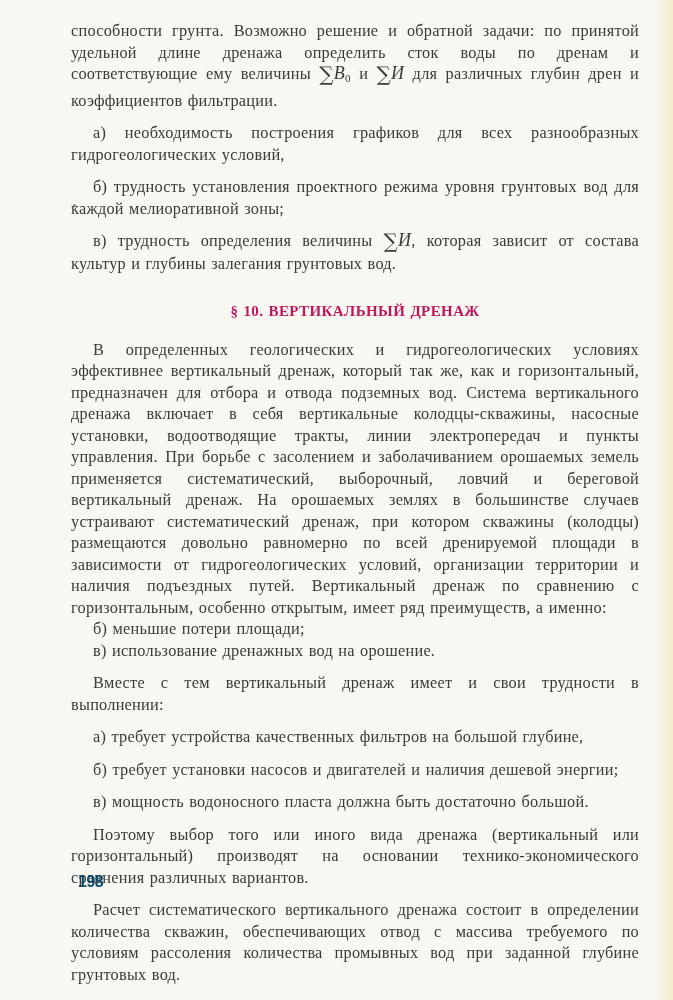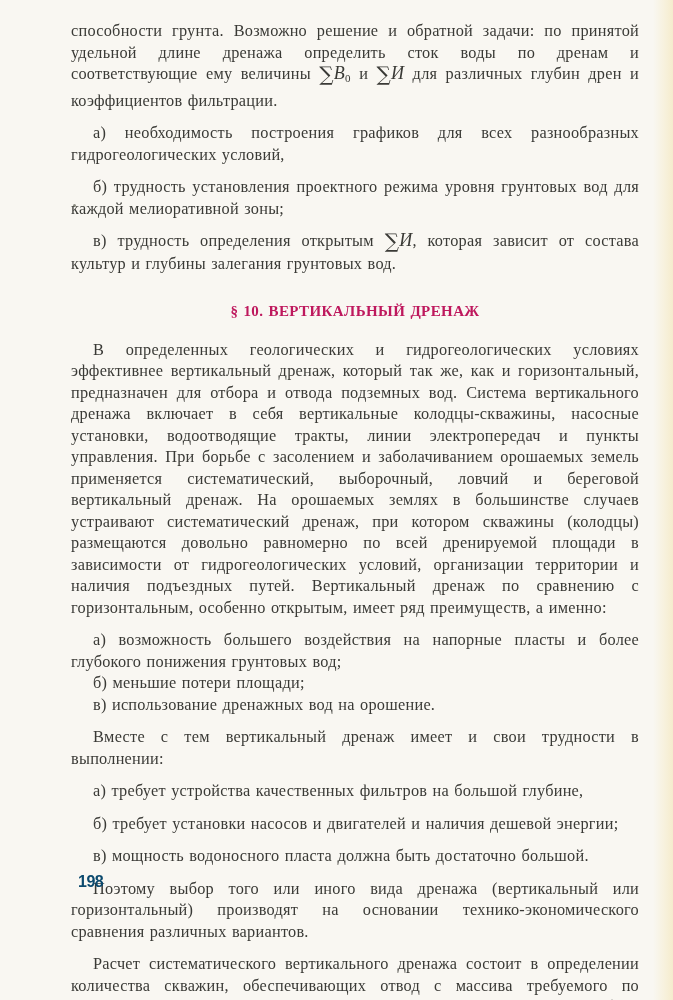--- a/index.html
+++ b/index.html
@@ -88,27 +88,26 @@
 <div class="right-strip"></div>
 <div class="speck" style="left:73px; top:204px;"></div>
 
 <div class="page">
 
   <p class="p"><span>способности грунта. Возможно решение и обратной задачи: по принятой удельной длине дренажа определить сток воды по дренам и соответствующие ему величины </span><span class="sigma">∑</span><span class="var">B</span><span class="sub">0</span><span> и </span><span class="sigma">∑</span><span class="var">И</span><span> для различных глубин дрен и коэффициентов фильтрации.</span></p>
 
 
   <p class="p indent gap-small">а) необходимость построения графиков для всех разнообразных гидрогеологических условий,</p>
   <p class="p indent gap-small">б) трудность установления проектного режима уровня грунтовых вод для каждой мелиоративной зоны;</p>
-  <p class="p indent gap-small"><span>в) трудность определения открытым </span><span class="sigma">∑</span><span class="var">И</span><span>, которая зависит от состава культур и глубины залегания грунтовых вод.</span></p>
+  <p class="p indent gap-small"><span>в) трудность определения величины </span><span class="sigma">∑</span><span class="var">И</span><span>, которая зависит от состава культур и глубины залегания грунтовых вод.</span></p>
 
   <h2 class="heading">§ 10. ВЕРТИКАЛЬНЫЙ ДРЕНАЖ</h2>
 
   <p class="p indent">В определенных геологических и гидрогеологических условиях эффективнее вертикальный дренаж, который так же, как и горизонтальный, предназначен для отбора и отвода подземных вод. Система вертикального дренажа включает в себя вертикальные колодцы-скважины, насосные установки, водоотводящие тракты, линии электропередач и пункты управления. При борьбе с засолением и заболачиванием орошаемых земель применяется систематический, выборочный, ловчий и береговой вертикальный дренаж. На орошаемых землях в большинстве случаев устраивают систематический дренаж, при котором скважины (колодцы) размещаются довольно равномерно по всей дренируемой площади в зависимости от гидрогеологических условий, организации территории и наличия подъездных путей. Вертикальный дренаж по сравнению с горизонтальным, особенно открытым, имеет ряд преимуществ, а именно:</p>
 
-  <p class="p indent gap-small">а) возможность большего воздействия на напорные пласты и более глубокого понижения грунтовых вод;</p>
   <p class="p indent">б) меньшие потери площади;</p>
   <p class="p indent">в) использование дренажных вод на орошение.</p>
 
   <p class="p indent gap-small">Вместе с тем вертикальный дренаж имеет и свои трудности в выполнении:</p>
 
   <p class="p indent gap-small">а) требует устройства качественных фильтров на большой глубине,</p>
   <p class="p indent gap-small">б) требует установки насосов и двигателей и наличия дешевой энергии;</p>
   <p class="p indent gap-small">в) мощность водоносного пласта должна быть достаточно большой.</p>
 
   <p class="p indent gap-small">Поэтому выбор того или иного вида дренажа (вертикальный или горизонтальный) производят на основании технико-экономического сравнения различных вариантов.</p>

